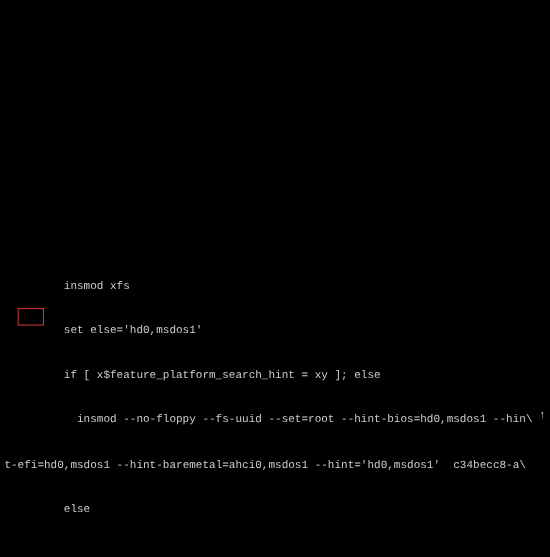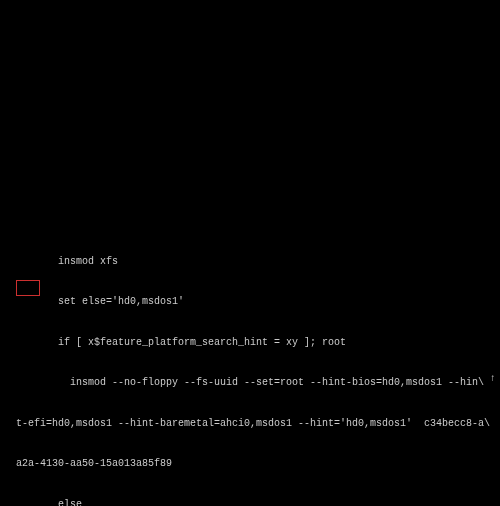--- a/index.html
+++ b/index.html
@@ -23,21 +23,21 @@
       white-space: pre-wrap;
       word-break: break-all;
     }
     .top-spacer {
       height: 160px;
     }
     .line {
       white-space: pre;
     }
     .indent1 { padding-left: 58px; }
-    .no-indent { padding-left: 16px; }
+    .no-indent { padding-left: 4px; }
     .highlight-box {
       position: absolute;
       border: 1px solid #cc3030;
       width: 24px;
       height: 16px;
       left: 16px;
       top: 280px;
       pointer-events: none;
     }
     .up-arrow {
@@ -53,24 +53,23 @@
   </style>
 </head>
 <body>
 
 <div class="terminal">
   <div class="top-spacer"></div>
   <div class="content-wrapper">
     <span class="up-arrow">↑</span>
     <div class="line indent1">insmod xfs</div>
     <div class="line indent1">set else='hd0,msdos1'</div>
-    <div class="line indent1">if [ x$feature_platform_search_hint = xy ]; root</div>
+    <div class="line indent1">if [ x$feature_platform_search_hint = xy ]; else</div>
     <div class="line indent1">  insmod --no-floppy --fs-uuid --set=root --hint-bios=hd0,msdos1 --hin\</div>
     <div class="line no-indent">t-efi=hd0,msdos1 --hint-baremetal=ahci0,msdos1 --hint='hd0,msdos1'  c34becc8-a\</div>
-    <div class="line no-indent">a2a-4130-aa50-15a013a85f89</div>
     <div class="line indent1">else</div>
     
     
     
     
     
     
     
   </div>
 

